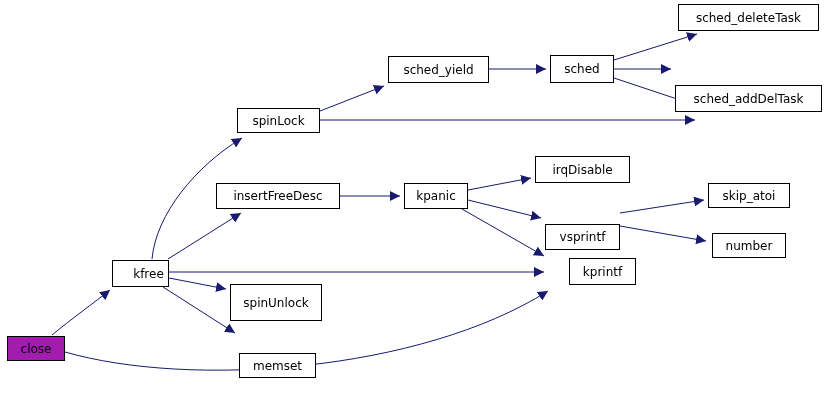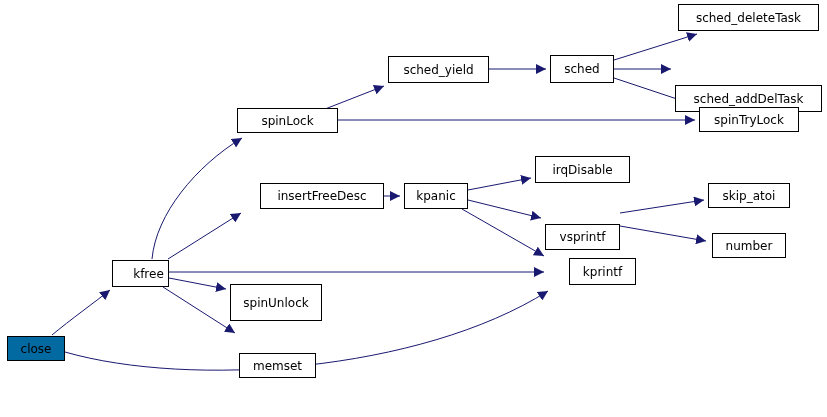--- a/index.html
+++ b/index.html
@@ -33,21 +33,21 @@
     background: #ffffff;
     display: flex;
     align-items: center;
     justify-content: center;
     font-size: 12px;
     color: #000000;
     white-space: nowrap;
     cursor: pointer;
   }
   .node.highlight {
-    background: #0369a1;
+    background: #a21caf;
     cursor: default;
   }
 </style>
 </head>
 <body>
 
 <div id="canvas">
   <svg id="edges" width="827" height="417" viewBox="0 0 827 417">
     <defs>
       <marker id="arrow" viewBox="0 0 10 10" refX="10" refY="5" markerWidth="10" markerHeight="10" orient="auto">
@@ -73,24 +73,24 @@
       <path d="M462,209 L544,256" class="edge" marker-end="url(#arrow)"></path>
       <path d="M620,213 L704,200" class="edge" marker-end="url(#arrow)"></path>
       <path d="M620,226 L706,241" class="edge" marker-end="url(#arrow)"></path>
     </svg>
 <div class="node highlight" style="left: 7px; top: 336px; width: 58px; height: 25px;">
       <span>close</span>
     </div>
     <div class="node" style="left: 112px; top: 260px; width: 57px; height: 27px; padding-left: 16px;">
       <span>kfree</span>
     </div>
-    <div class="node" style="left: 237px; top: 108px; width: 101px; height: 25px;">
+    <div class="node" style="left: 237px; top: 108px; width: 83px; height: 25px;">
       <span>spinLock</span>
     </div>
-    <div class="node" style="left: 216px; top: 183px; width: 124px; height: 26px; margin-left: 44px;">
+    <div class="node" style="left: 216px; top: 183px; width: 124px; height: 26px;">
       <span>insertFreeDesc</span>
     </div>
     <div class="node" style="left: 230px; top: 284px; width: 92px; height: 37px;">
       <span>spinUnlock</span>
     </div>
     <div class="node" style="left: 239px; top: 353px; width: 77px; height: 25px;">
       <span>memset</span>
     </div>
     <div class="node" style="left: 388px; top: 56px; width: 101px; height: 27px;">
       <span>sched_yield</span>
@@ -109,22 +109,19 @@
     </div>
     <div class="node" style="left: 569px; top: 258px; width: 67px; height: 27px;">
       <span>kprintf</span>
     </div>
     <div class="node" style="left: 678px; top: 4px; width: 141px; height: 27px;">
       <span>sched_deleteTask</span>
     </div>
     <div class="node" style="left: 675px; top: 56px; width: 147px; height: 27px; margin-top: 29px;">
       <span>sched_addDelTask</span>
     </div>
-    <div class="node" style="left: 699px; top: 107px; width: 100px; height: 25px;">
-      <span>spinTryLock</span>
-    </div>
     <div class="node" style="left: 708px; top: 183px; width: 82px; height: 25px;">
       <span>skip_atoi</span>
     </div>
     <div class="node" style="left: 712px; top: 233px; width: 74px; height: 25px;">
       <span>number</span>
     </div>
   </div>
 
 </body></html>

